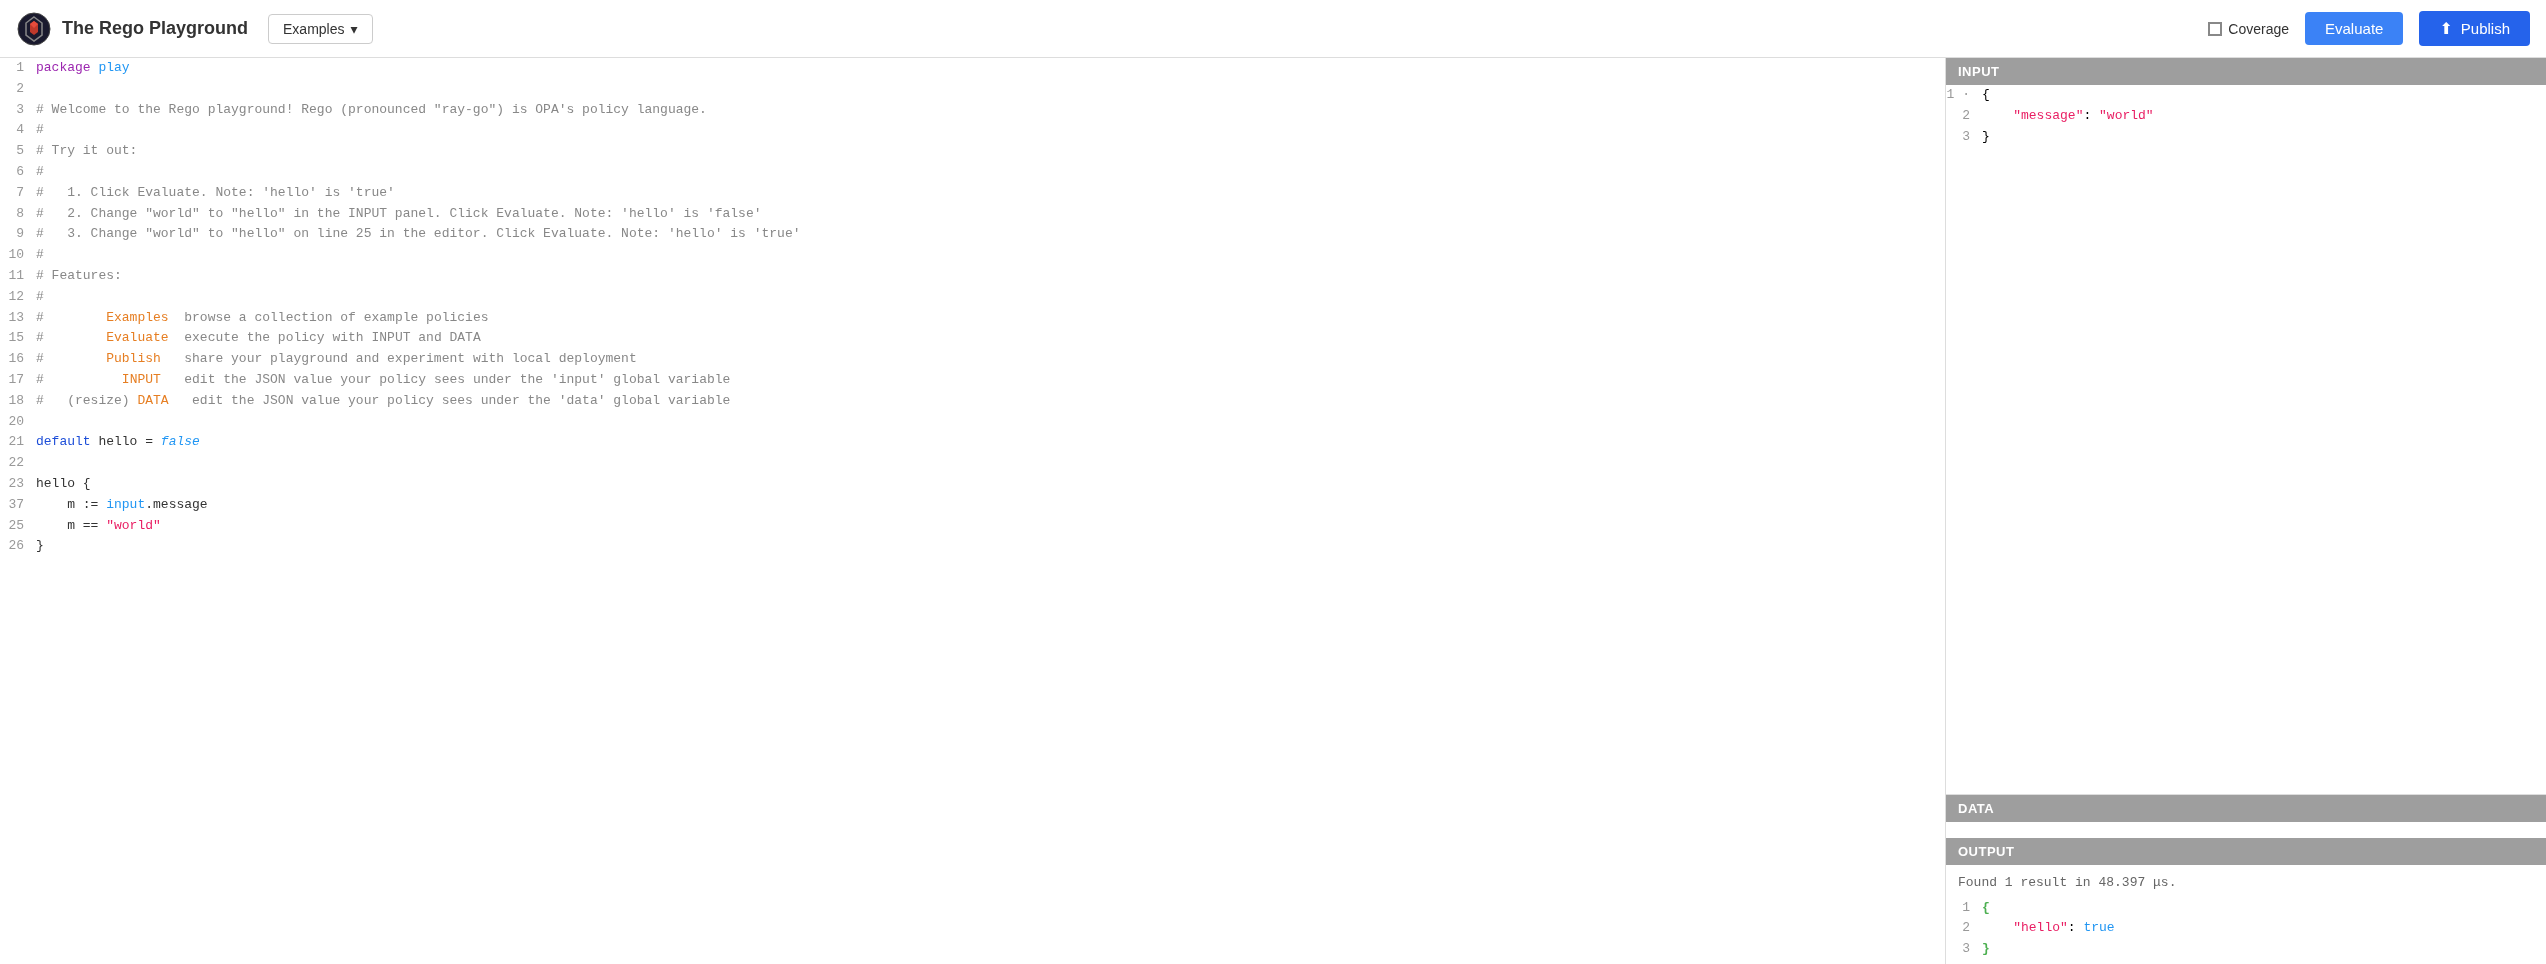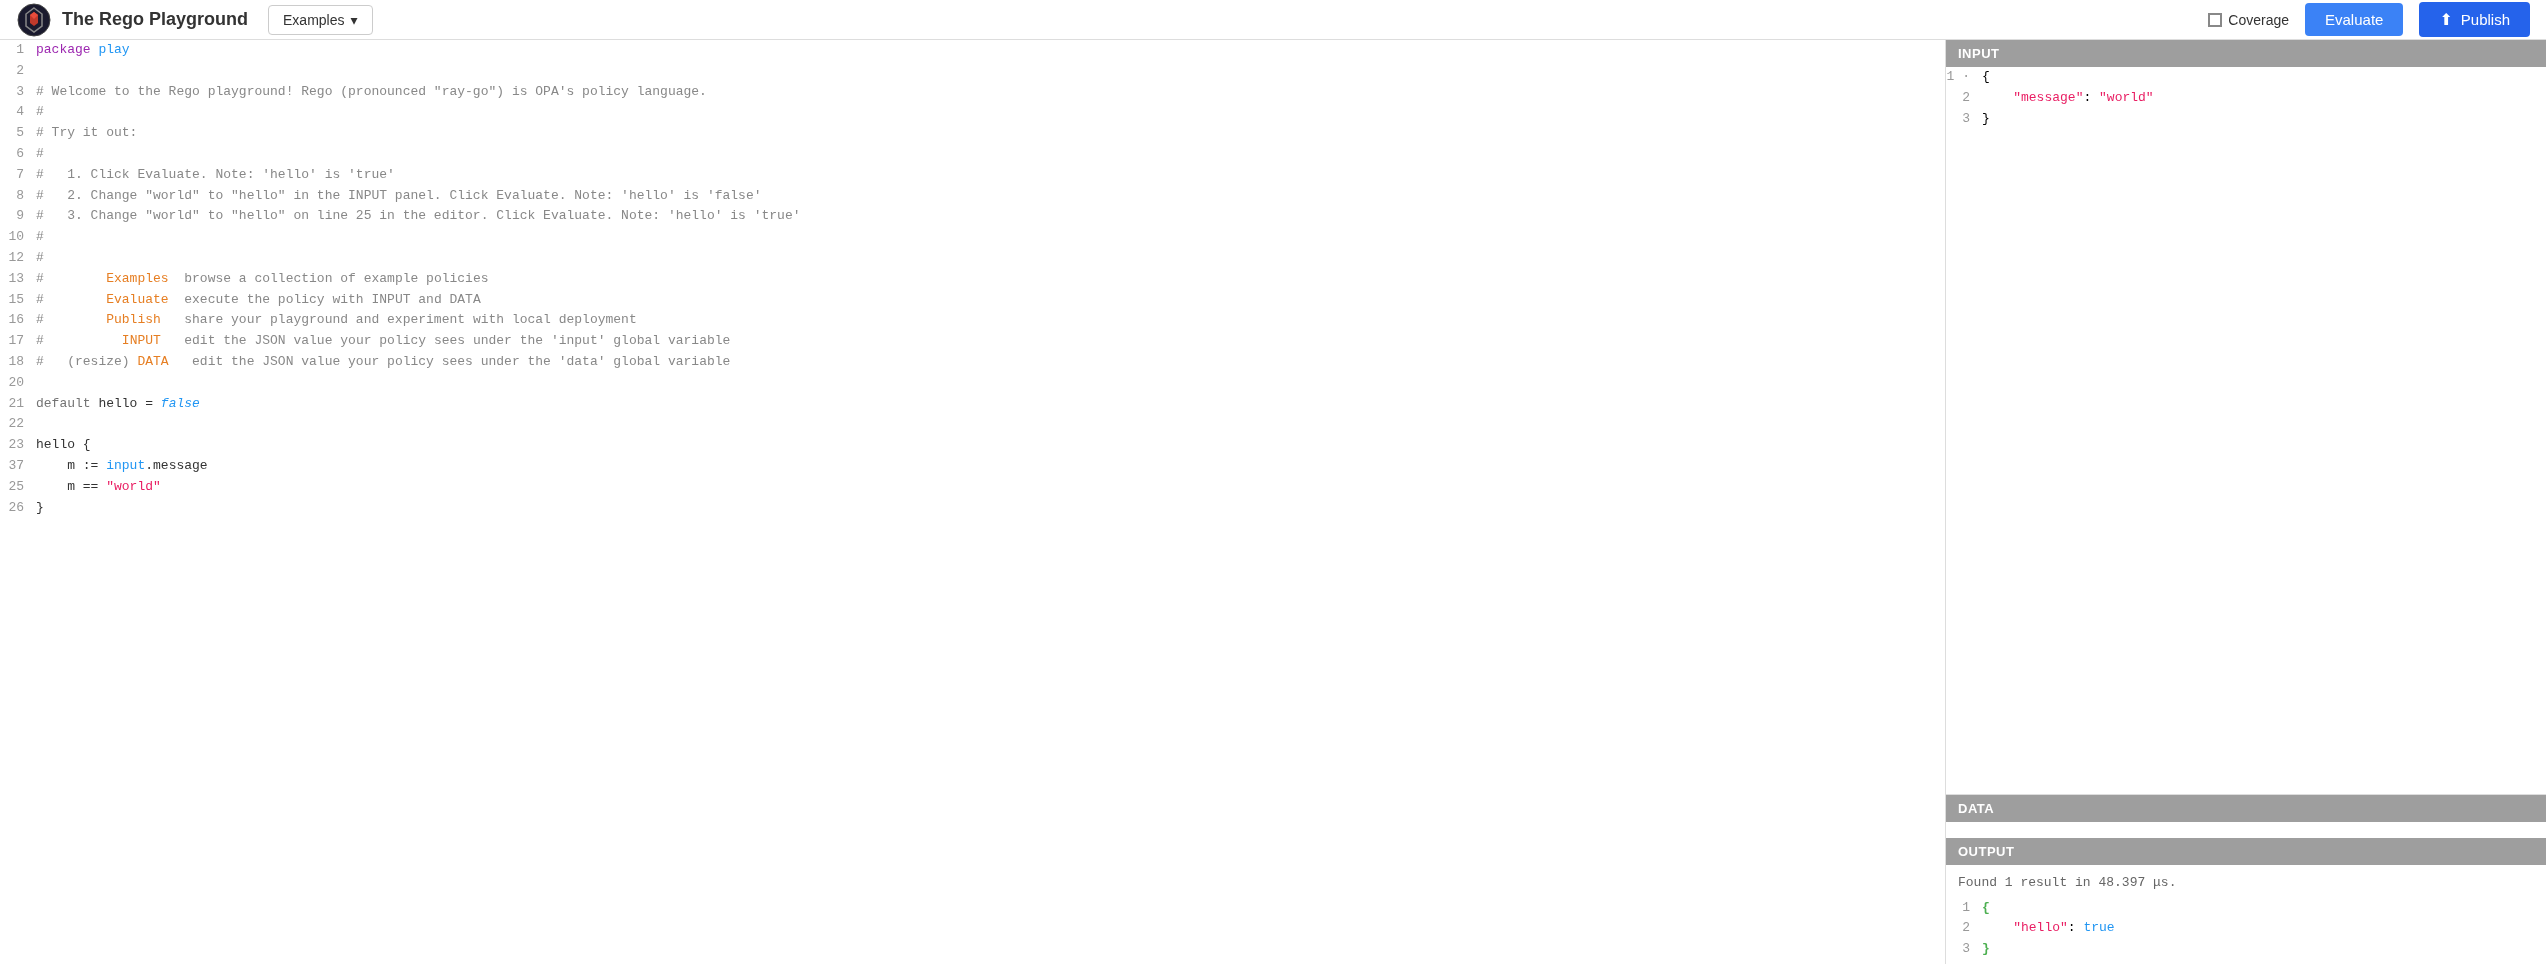--- a/index.html
+++ b/index.html
@@ -3,21 +3,21 @@
   <meta charset="utf-8">
   <style>
     * { box-sizing: border-box; margin: 0; padding: 0; }
     body { font-family: -apple-system, BlinkMacSystemFont, 'Segoe UI', sans-serif; background: #fff; height: 100vh; display: flex; flex-direction: column; overflow: hidden; }
 
     
     .header {
       display: flex;
       align-items: center;
       padding: 0 16px;
-      height: 40px;
+      height: 58px;
       border-bottom: 1px solid #ddd;
       background: #fff;
       flex-shrink: 0;
     }
     .logo-area {
       display: flex;
       align-items: center;
       gap: 10px;
       margin-right: 20px;
     }
@@ -122,21 +122,21 @@
       font-size: 13px;
     }
     .line-content {
       flex: 1;
       white-space: pre;
       color: #333;
     }
 
     
     .kw-package { color: #9c27b0; font-weight: 500; }
-    .kw-default { color: #737373; font-weight: 500; text-align: center; }
+    .kw-default { color: #1d4ed8; font-weight: 500; text-align: center; }
     .kw-false { color: #2196f3; font-style: italic; }
     .kw-true { color: #2196f3; }
     .comment { color: #888; }
     .comment-key { color: #e67e22; }
     .string { color: #e91e63; }
     .pkg-name { color: #2196f3; }
     .ident-blue { color: #2196f3; }
 
     
     .right-panel {
@@ -305,20 +305,24 @@
       <div class="code-line">
         <span class="line-number">9</span>
         <span class="line-content comment">#   3. Change "world" to "hello" on line 25 in the editor. Click Evaluate. Note: 'hello' is 'true'</span>
       </div>
 
       <div class="code-line">
         <span class="line-number">10</span>
         <span class="line-content comment">#</span>
       </div>
 
+      <div class="code-line">
+        <span class="line-number">11</span>
+        <span class="line-content comment"># Features:</span>
+      </div>
 
       <div class="code-line">
         <span class="line-number">12</span>
         <span class="line-content comment">#</span>
       </div>
 
       <div class="code-line">
         <span class="line-number">13</span>
         <span class="line-content comment">#        <span class="comment-key">Examples</span>  browse a collection of example policies</span>
       </div>

